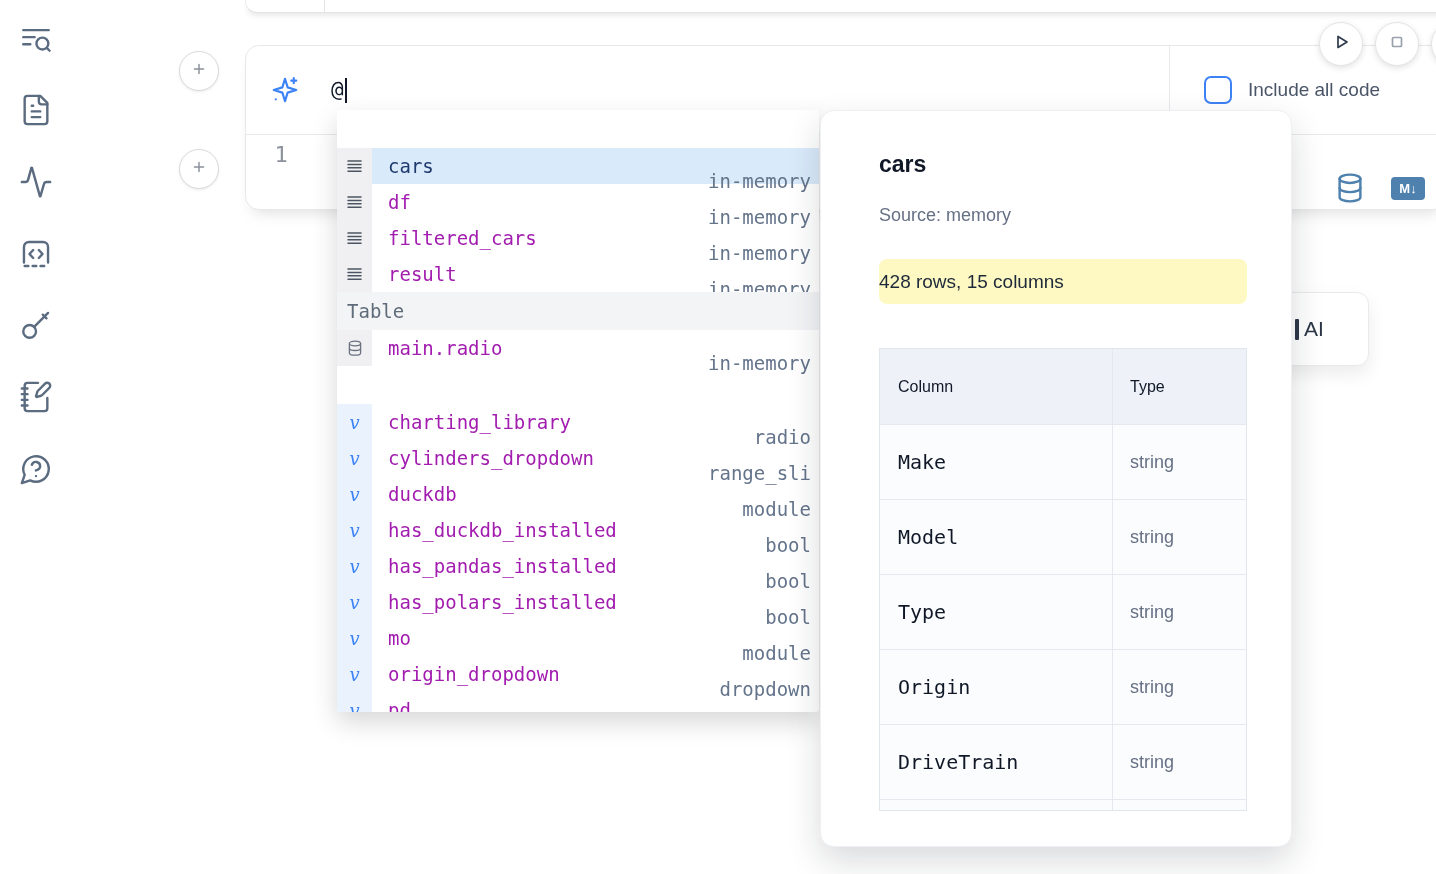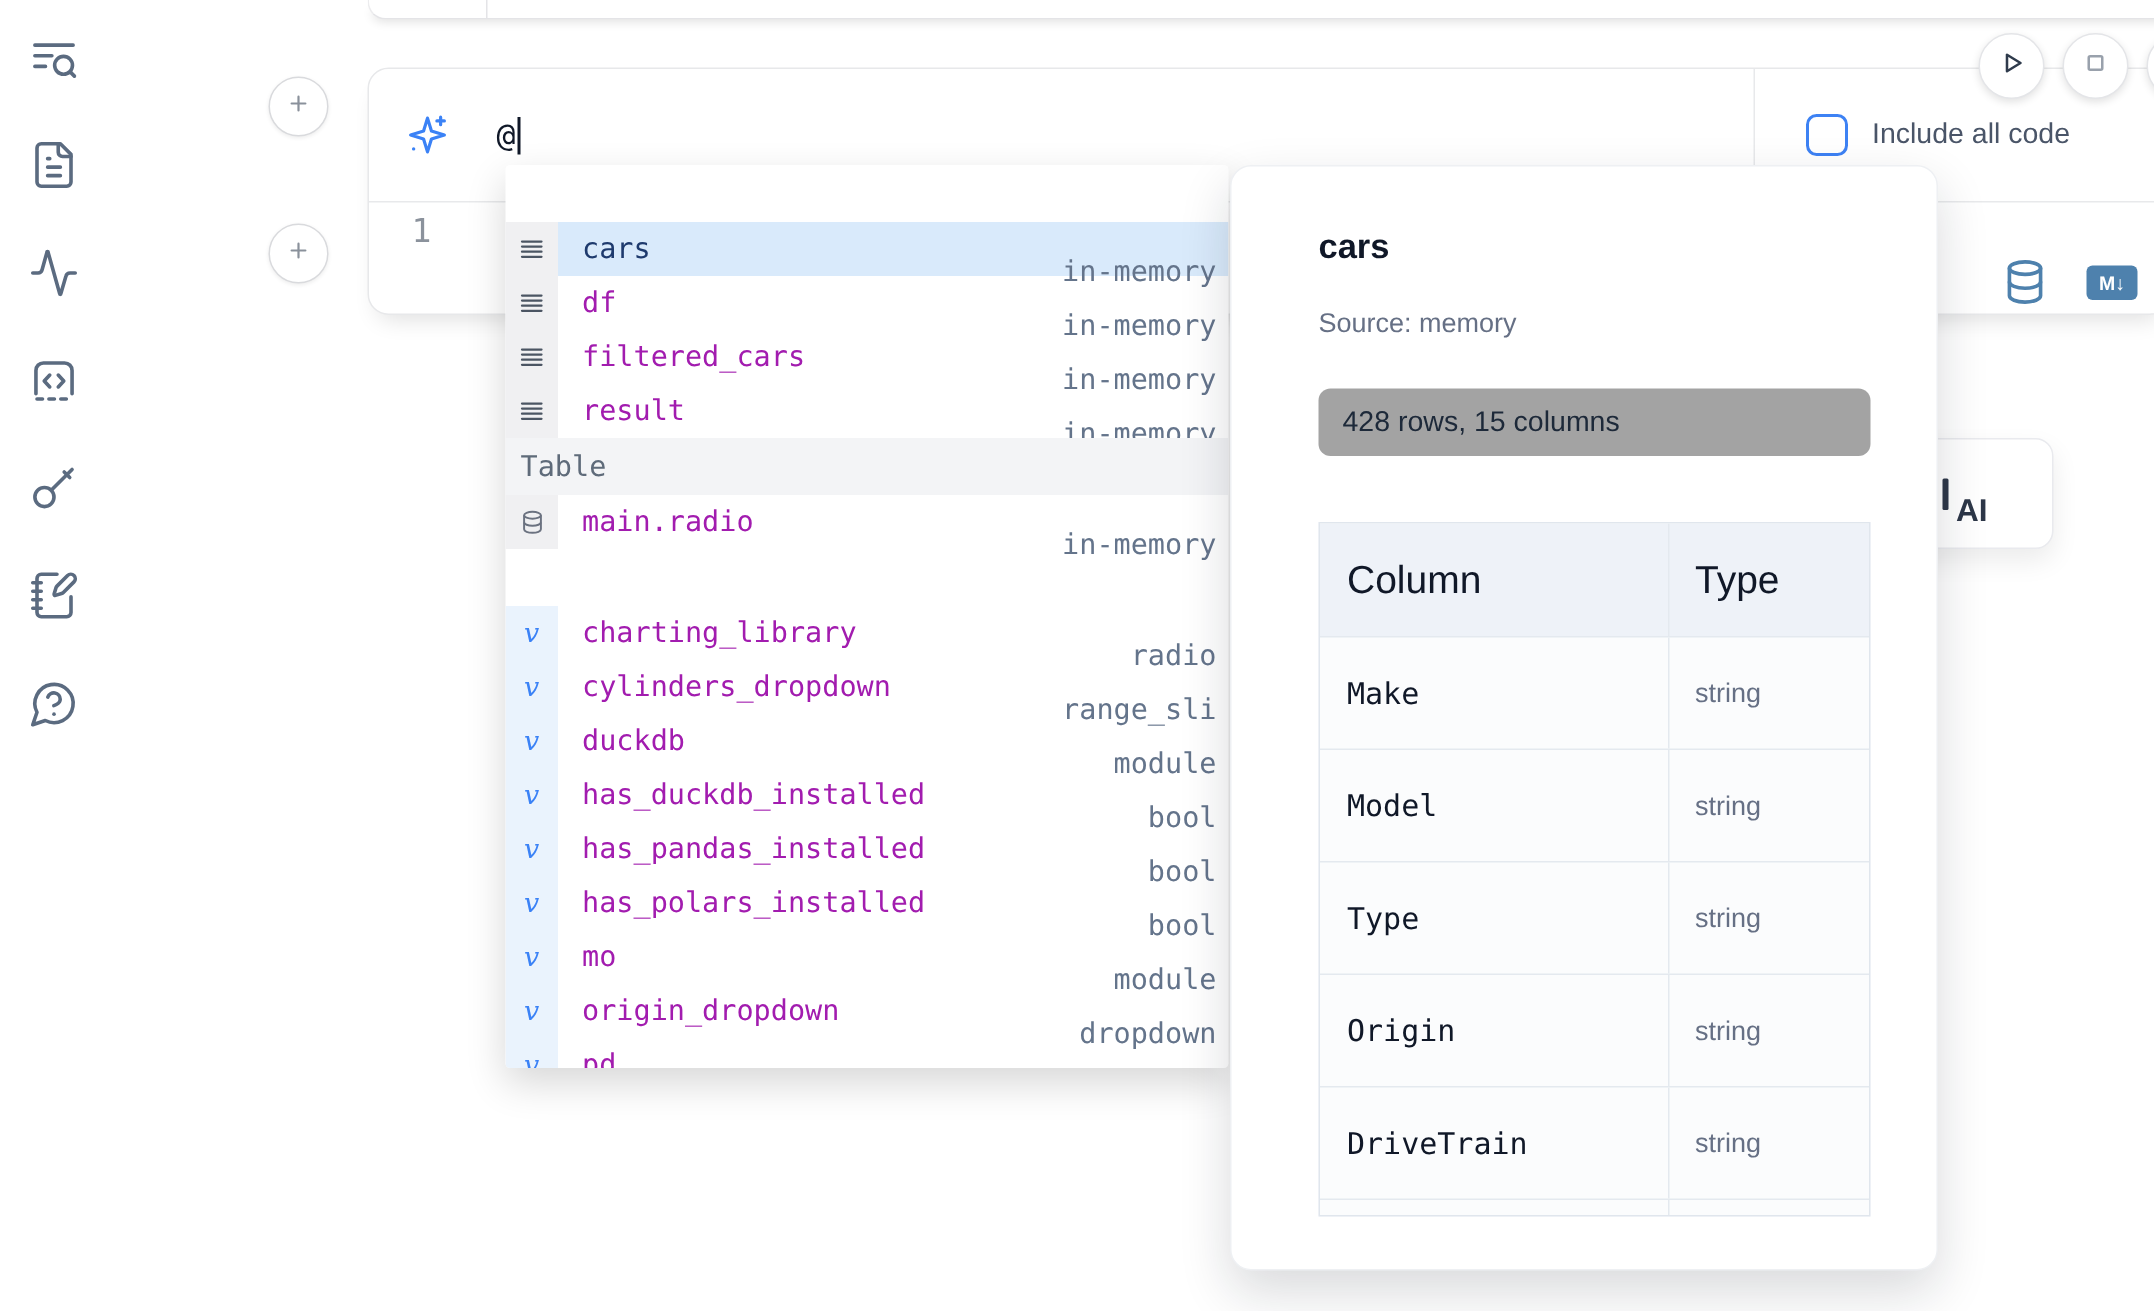--- a/index.html
+++ b/index.html
@@ -46,22 +46,22 @@
 
   
   .run-btn{width:42px;height:42px;border-radius:50%;background:#fff;border:1px solid #e4e5e8;
            box-shadow:0 2px 6px rgba(0,0,0,.12);display:flex;align-items:center;justify-content:center;}
   .run-btn svg{width:24px;height:24px;fill:none;stroke-linejoin:round;stroke-linecap:round;}
 
   
   .ai-card{left:1240px;top:292px;width:127px;height:72px;background:#fff;border:1px solid #e9eaee;
            border-radius:12px;box-shadow:0 8px 18px rgba(0,0,0,.08);z-index:25;}
   .ai-frag-bar{position:absolute;left:54px;top:26px;width:4px;height:21px;background:#2d3748;border-radius:1px;}
-  .ai-label{position:absolute;left:63px;top:12px;height:72px;display:flex;align-items:center;
-            font-weight:bold;font-size:21px;color:#2d3748;}
+  .ai-label{position:absolute;left:63px;top:0;height:72px;display:flex;align-items:center;
+            font-weight:normal;font-size:21px;color:#2d3748;}
 
   
   .dropdown{left:337px;top:110px;width:482px;height:602px;background:#fff;overflow:hidden;z-index:20;
             box-shadow:0 10px 26px rgba(0,0,0,.16);border-radius:3px;font-family:"DejaVu Sans Mono",monospace;}
   .dd-header{position:absolute;left:0;width:100%;height:38px;background:#f3f4f6;color:#5f6b7a;
              font-size:19px;line-height:38px;padding-left:10px;box-sizing:border-box;}
   .dd-row{position:absolute;left:0;width:100%;height:36px;display:flex;}
   .dd-gutter{width:35px;height:36px;display:flex;align-items:center;justify-content:center;flex:none;}
   .g-gray{background:#f0f0f2;}
   .g-blue{background:#eaf3fd;}
@@ -72,32 +72,32 @@
   .dd-type{margin-left:auto;font-size:19px;color:#64748b;white-space:nowrap;margin-top:29px;}
   .rows-icon svg{width:17px;height:17px;stroke:#4b5563;stroke-width:1.5;stroke-linecap:round;fill:none;}
   .smdb-icon svg{width:16px;height:17px;stroke:#6b7280;stroke-width:1.3;fill:none;}
   .v-glyph{font-family:"DejaVu Serif",serif;font-style:italic;font-size:18px;color:#3b82f6;}
 
   
   .preview{left:820px;top:110px;width:470px;height:735px;background:#fff;border:1px solid #eef0f3;
            border-radius:14px;box-shadow:0 14px 34px rgba(16,24,40,.16);z-index:30;}
   .pv-title{position:absolute;left:58px;top:40px;font-size:23px;font-weight:bold;color:#101828;}
   .pv-source{position:absolute;left:58px;top:94px;font-size:18px;color:#667085;}
-  .pv-badge{position:absolute;left:58px;top:148px;width:368px;height:45px;background:#a3a3a3;border-radius:8px;
-            font-size:19px;color:#1d2939;line-height:45px;padding-left:16px;box-sizing:border-box;}
+  .pv-badge{position:absolute;left:58px;top:148px;width:368px;height:45px;background:#fef9c3;border-radius:8px;
+            font-size:19px;color:#1d2939;line-height:45px;box-sizing:border-box;}
   .pv-table{position:absolute;left:58px;top:237px;width:368px;height:463px;overflow:hidden;
             border:1px solid #e0e6ed;box-sizing:border-box;background:#fbfcfd;}
   .pv-tr{display:flex;height:74px;border-top:1px solid #e4e9ef;}
   .pv-tr.head{height:75px;background:#eef2f8;border-top:none;}
   .pv-td{box-sizing:border-box;display:flex;align-items:center;}
   .pv-td.c1{width:233px;padding-left:18px;border-right:1px solid #e4e9ef;}
   .pv-td.c2{flex:1;padding-left:17px;}
   .pv-col-name{font-family:"DejaVu Sans Mono",monospace;font-size:20px;color:#101828;}
   .pv-col-type{font-size:18px;color:#667085;}
-  .pv-tr.head .pv-td{font-size:26px;color:#101828;font-family:"Liberation Sans",sans-serif;}
+  .pv-tr.head .pv-td{font-size:16px;color:#101828;font-family:"Liberation Sans",sans-serif;}
 </style>
 </head>
 <body>
 
 <div class="screen">
 
   <div class="abs top-strip"></div>
   <div class="abs top-strip-divider"></div>
 
   <div class="abs side-icon" style="top:23px">

